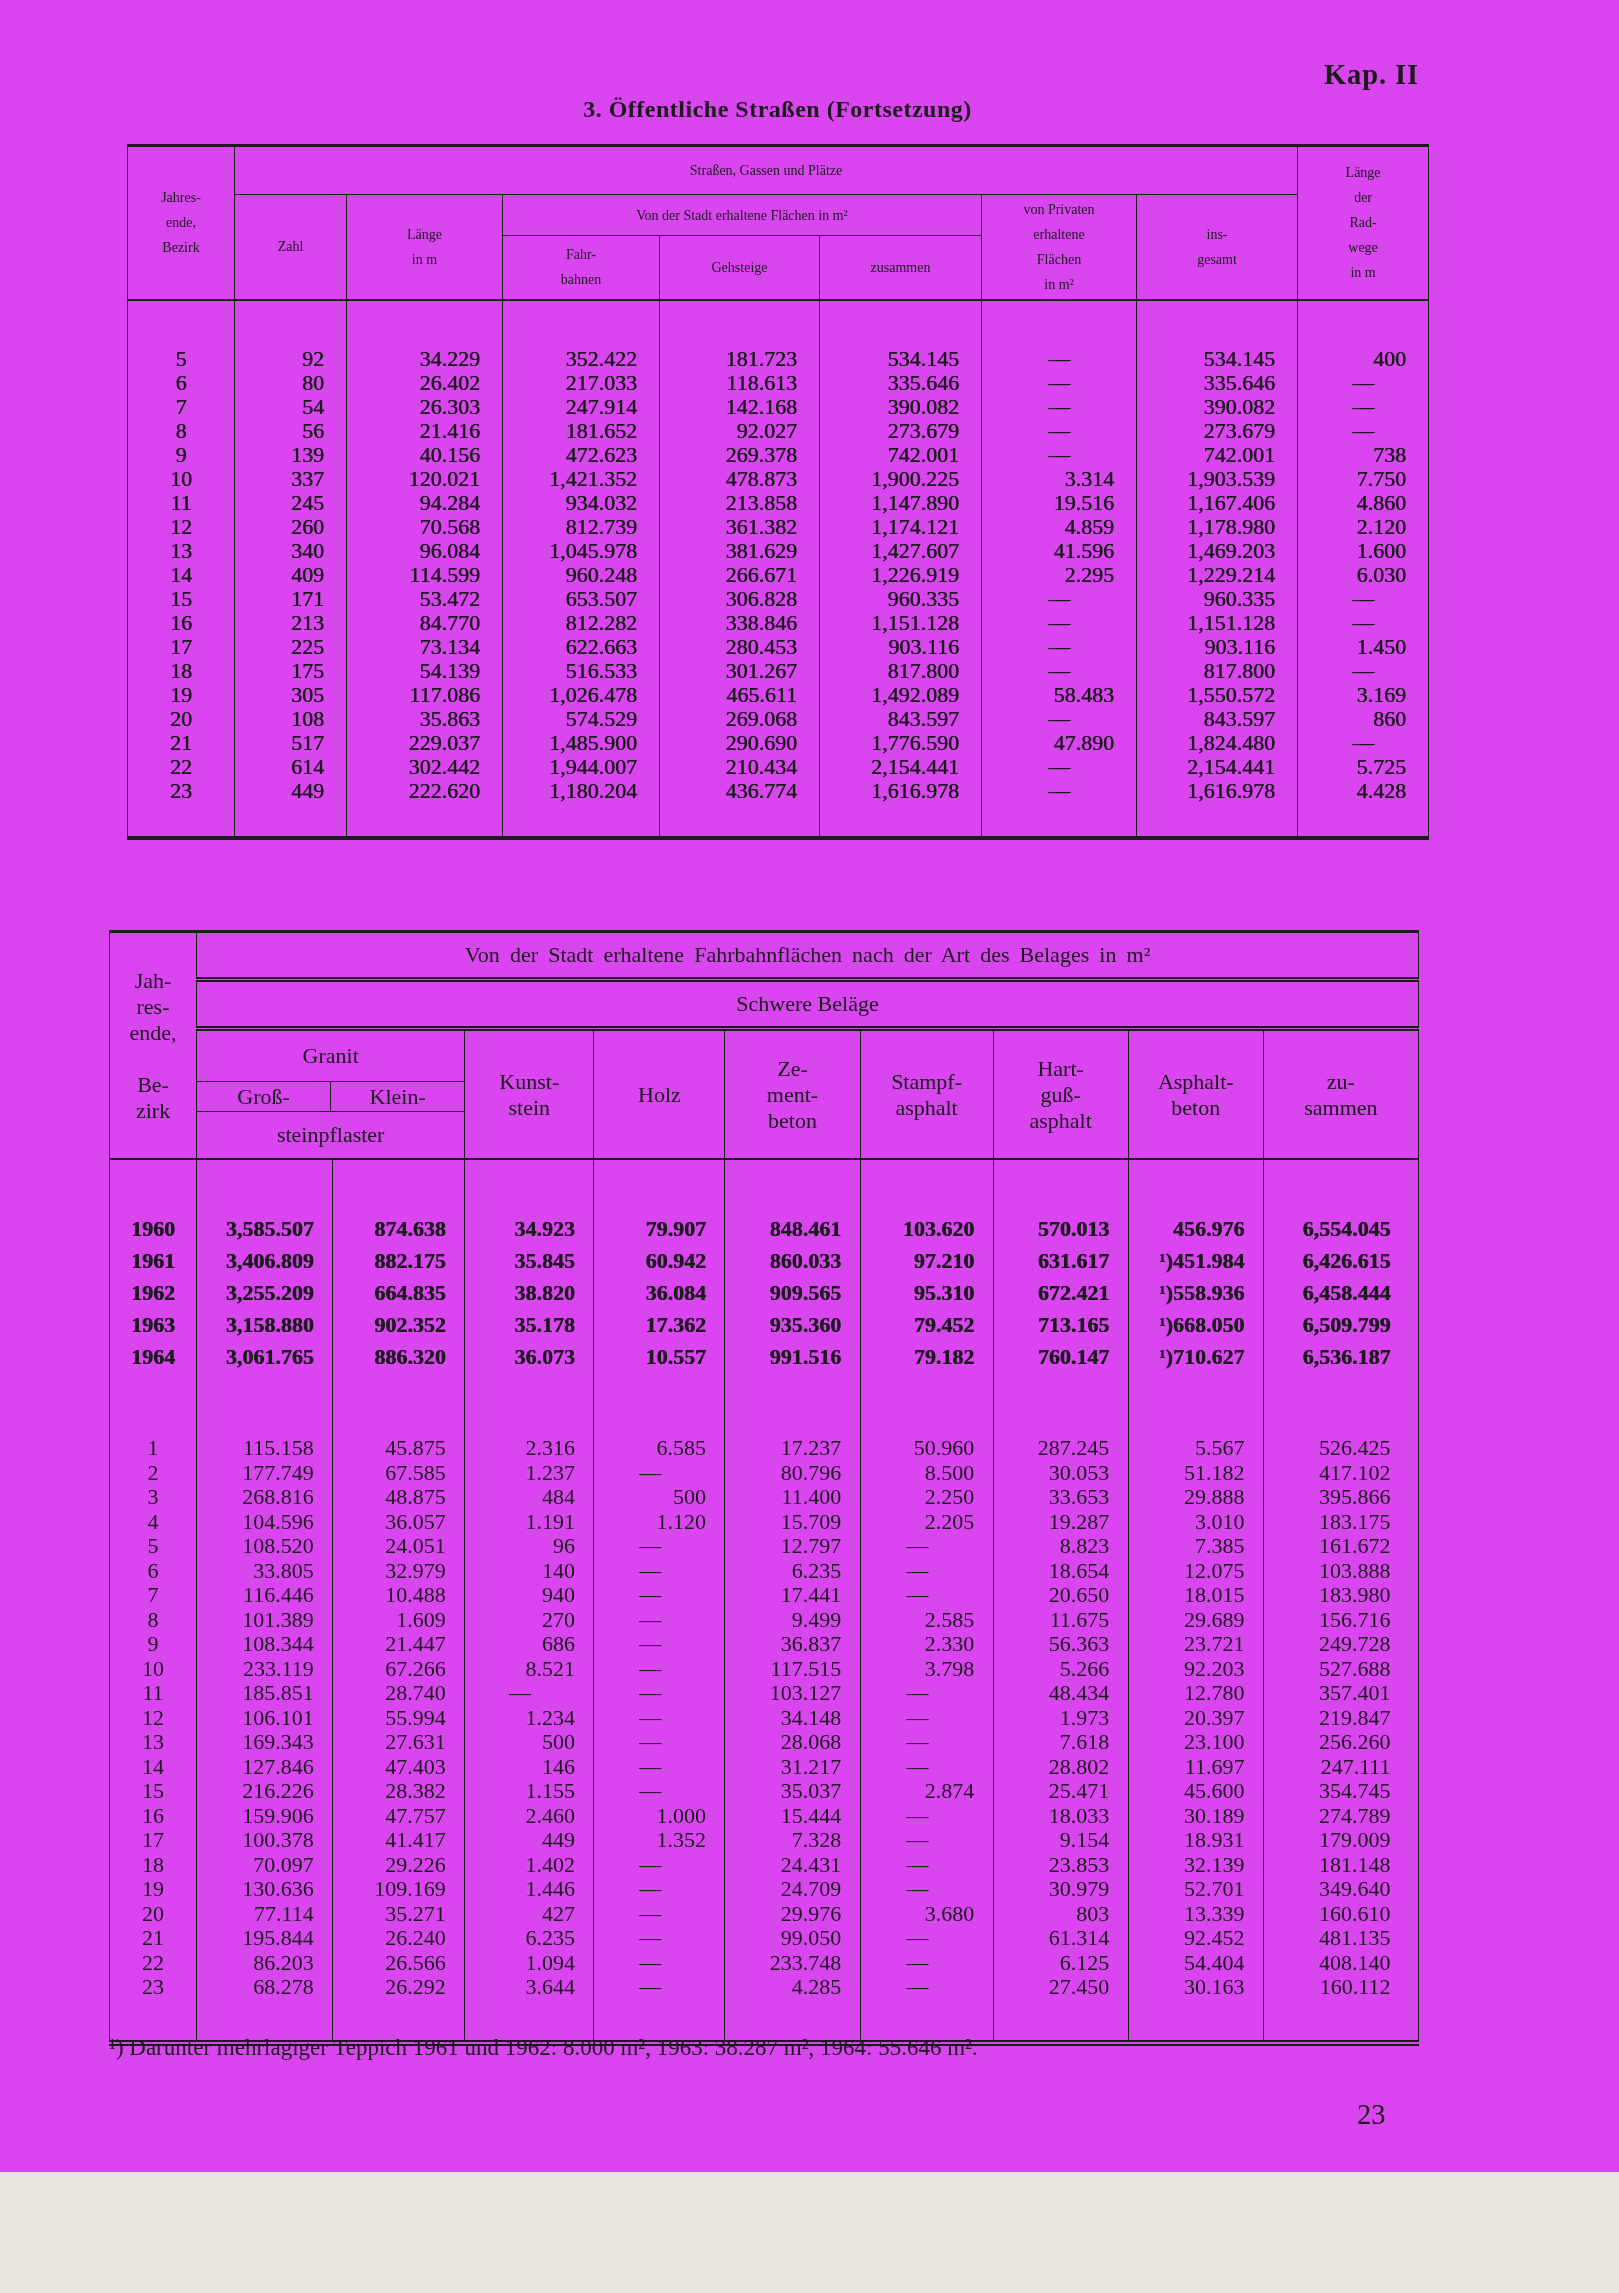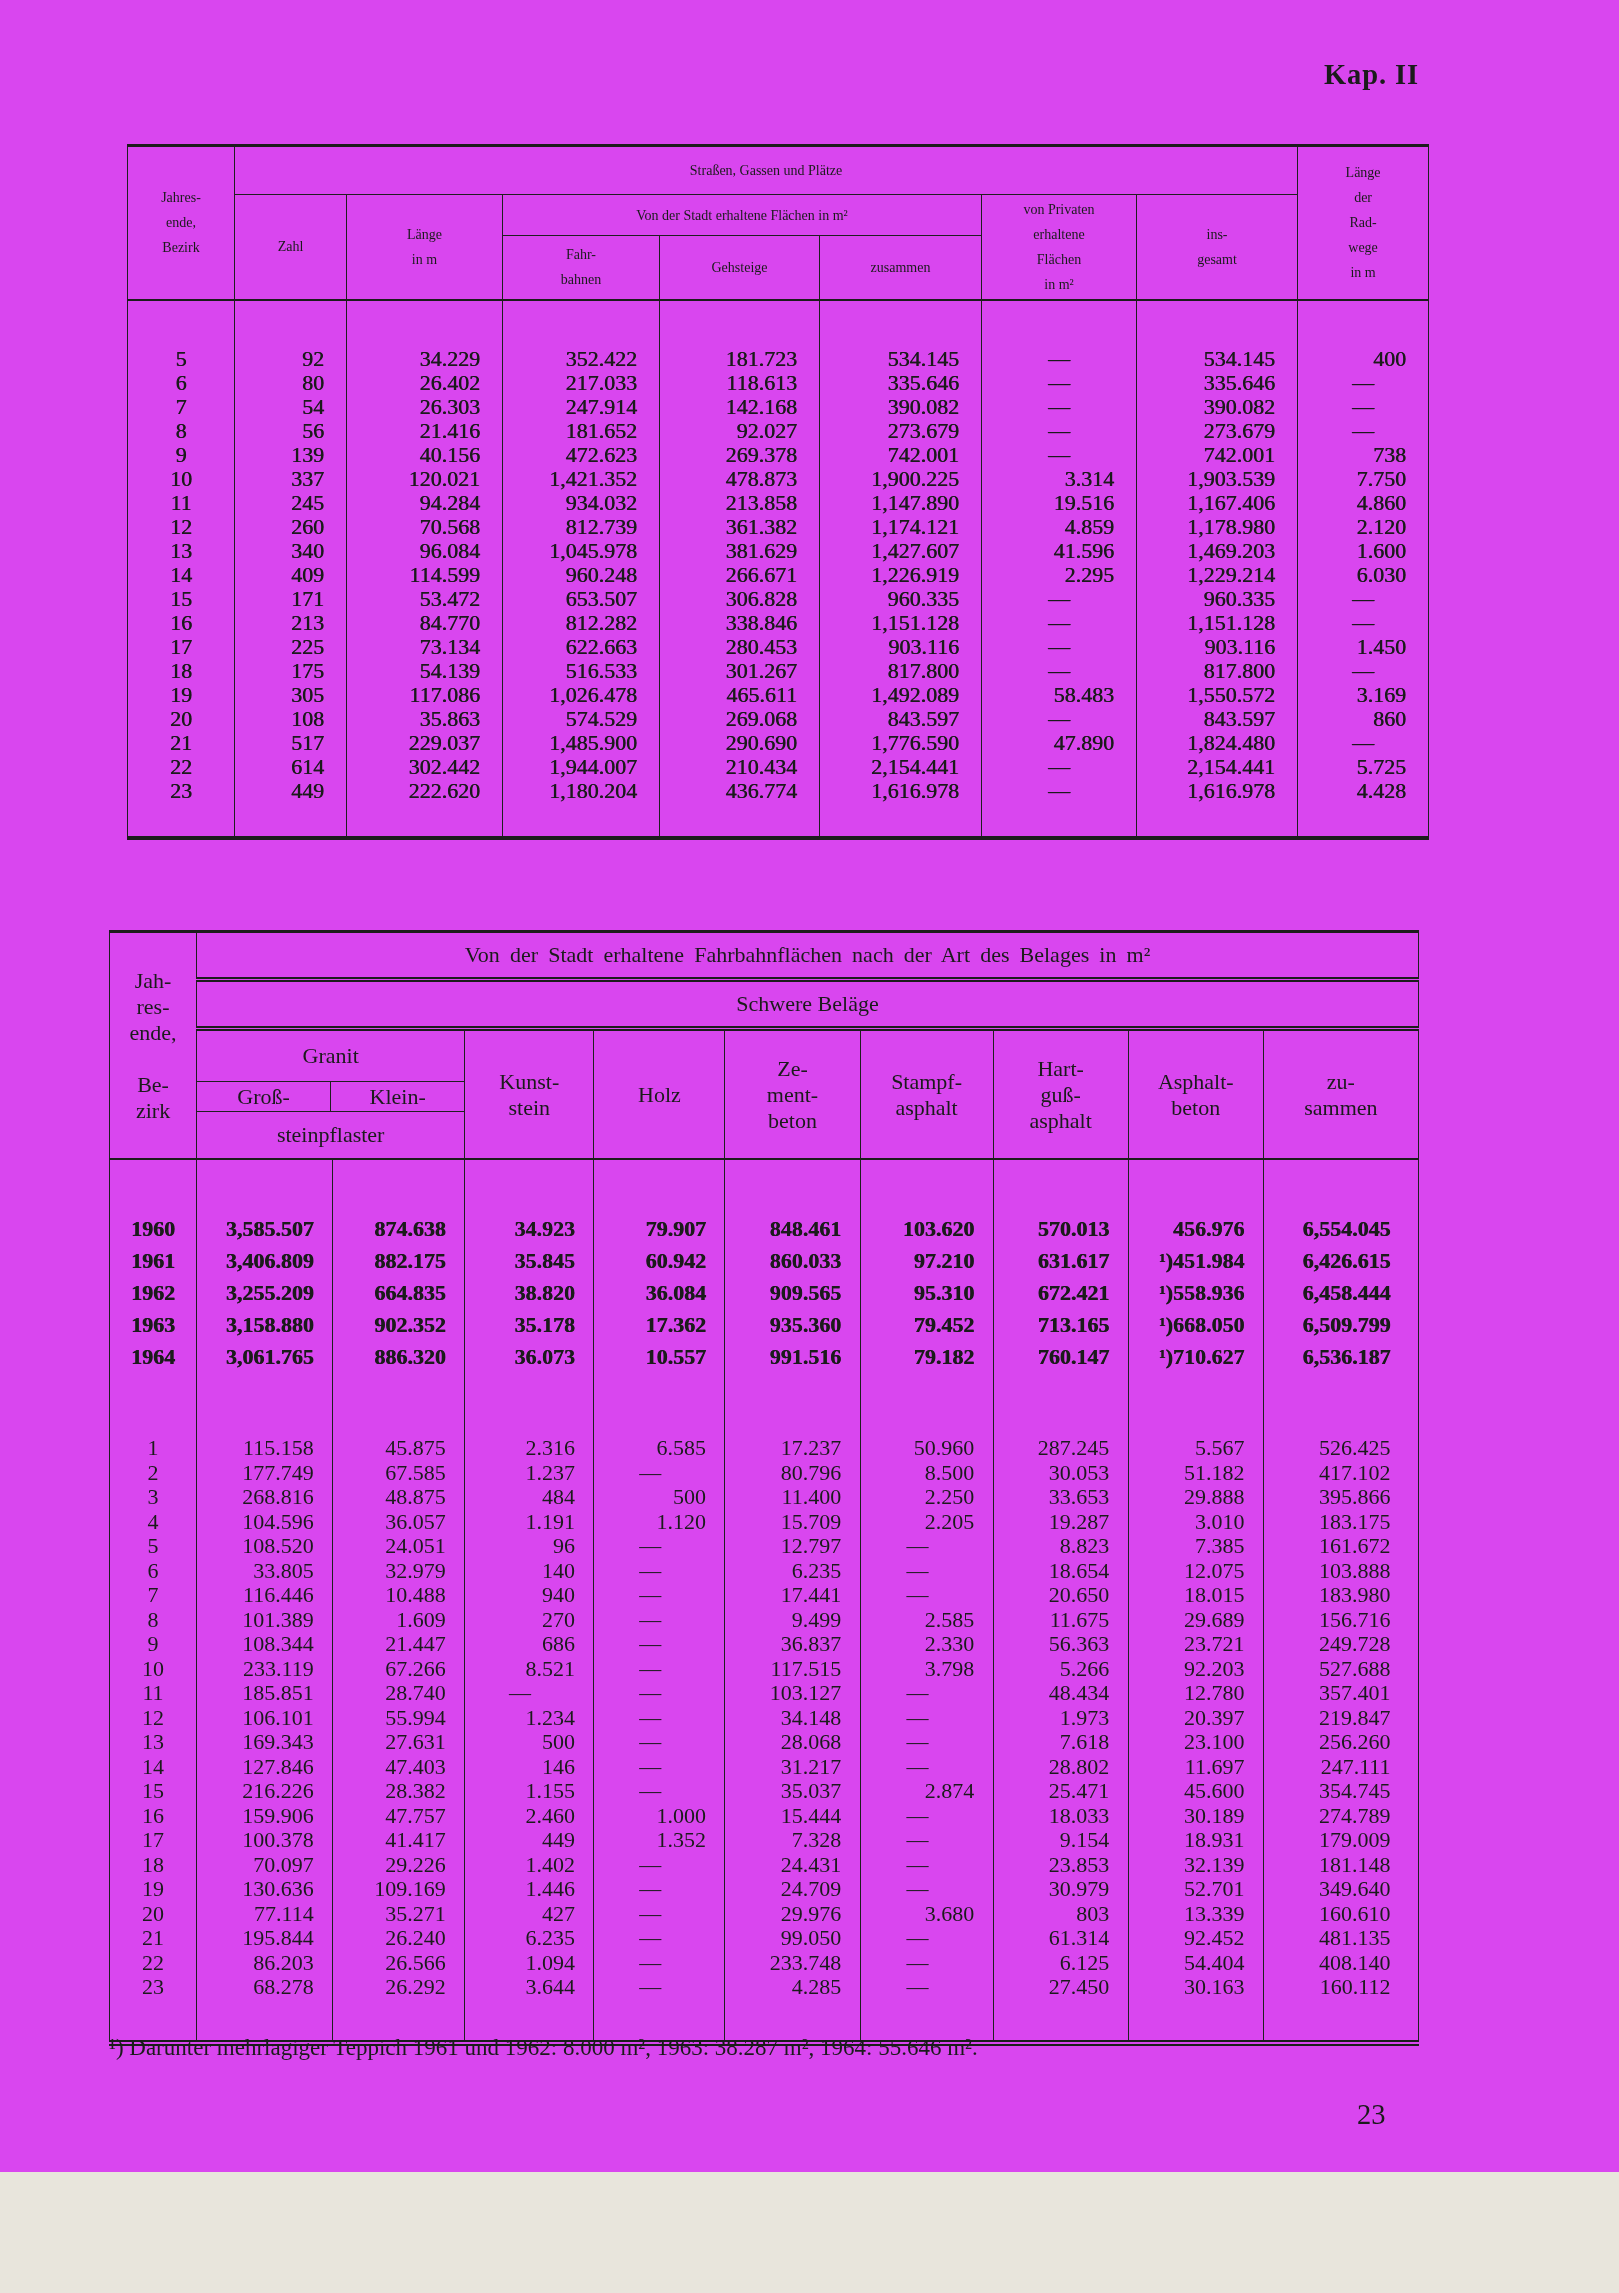--- a/index.html
+++ b/index.html
@@ -74,20 +74,21 @@
   
   .footnote{position:absolute;left:109px;top:2035px;font-size:23px;}
   .pagenum{position:absolute;left:1357px;top:2099px;font-size:28.5px;}
 </style>
 </head>
 <body>
 
 <div class="page">
 
   <div class="kap">Kap. II</div>
+  <div class="title">3. Öffentliche Straßen (Fortsetzung)</div>
 
   <table class="t1">
     <colgroup>
       <col style="width:107px">
         <col style="width:112px">
         <col style="width:156px">
       <col style="width:157px">
         <col style="width:160px">
         <col style="width:162px">
       <col style="width:155px">

